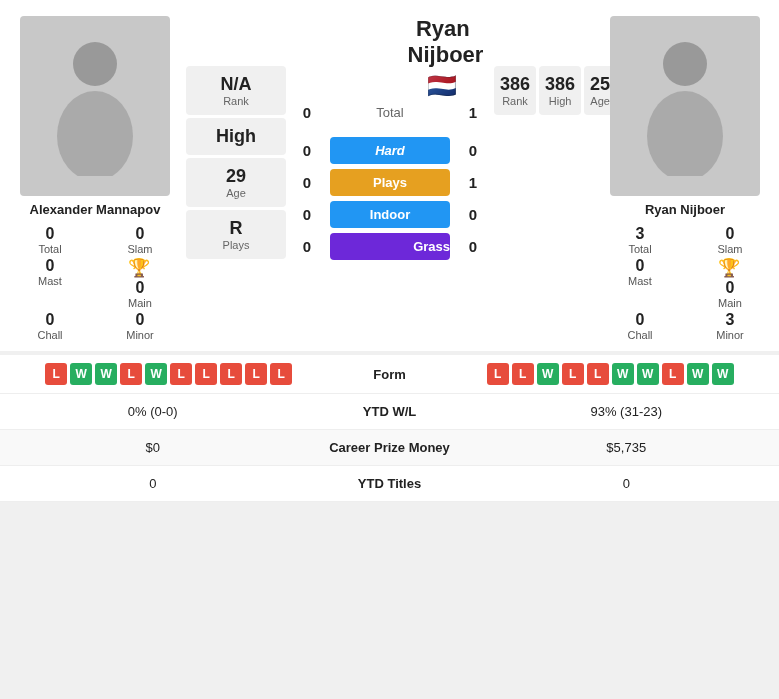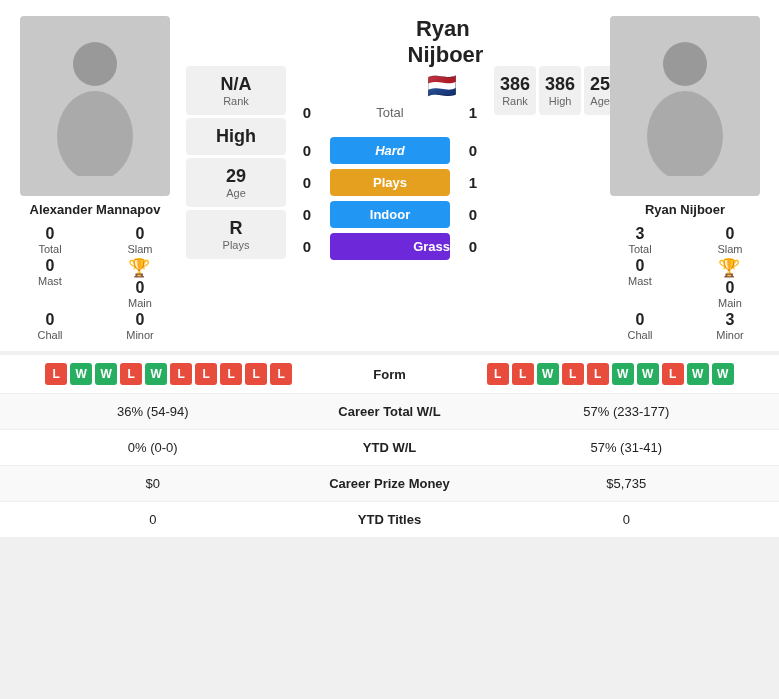--- a/index.html
+++ b/index.html
@@ -439,29 +439,24 @@
         <span class="badge L">L</span>
         <span class="badge W">W</span>
         <span class="badge W">W</span>
         <span class="badge L">L</span>
         <span class="badge W">W</span>
         <span class="badge W">W</span>
       </div>
   </div>
 
   <div id="stat-rows-container">
-      <div class="stat-row shaded">
-      <span class="left-val">36% (54-94)</span>
-      <span class="center-label">Career Total W/L</span>
-      <span class="right-val">57% (233-177)</span>
-    </div>
       <div class="stat-row">
       <span class="left-val">0% (0-0)</span>
       <span class="center-label">YTD W/L</span>
-      <span class="right-val">57% (31-41)</span>
+      <span class="right-val">93% (31-23)</span>
     </div>
       <div class="stat-row shaded">
       <span class="left-val">$0</span>
       <span class="center-label">Career Prize Money</span>
       <span class="right-val">$5,735</span>
     </div>
       <div class="stat-row">
       <span class="left-val">0</span>
       <span class="center-label">YTD Titles</span>
       <span class="right-val">0</span>

